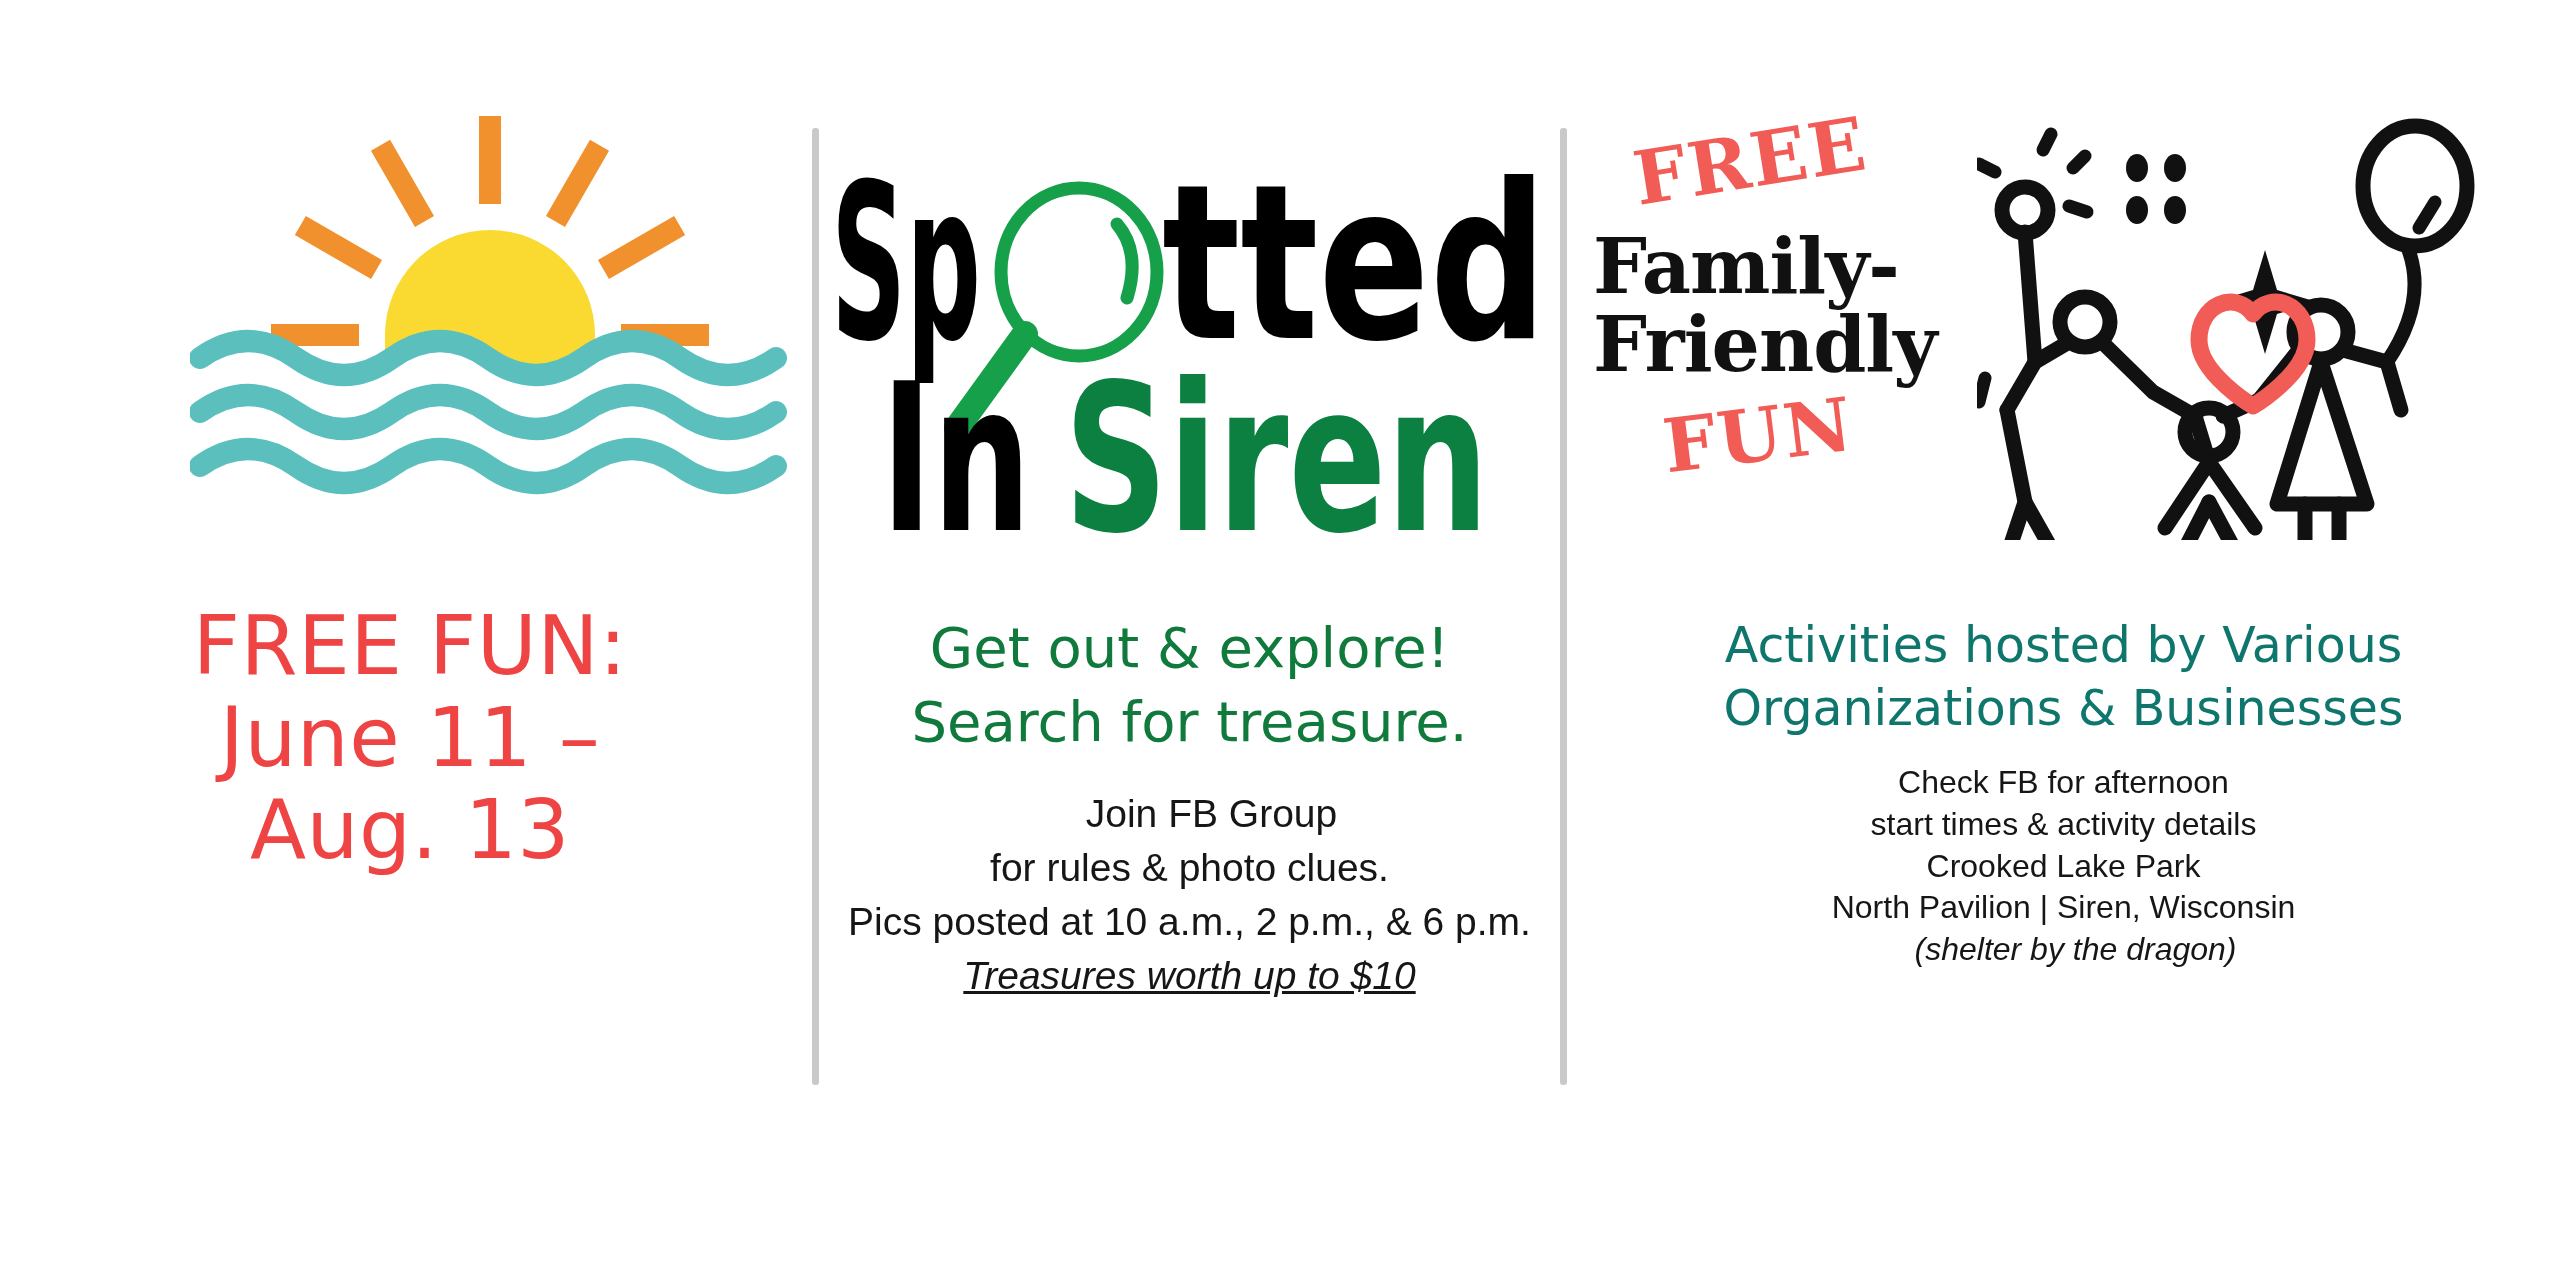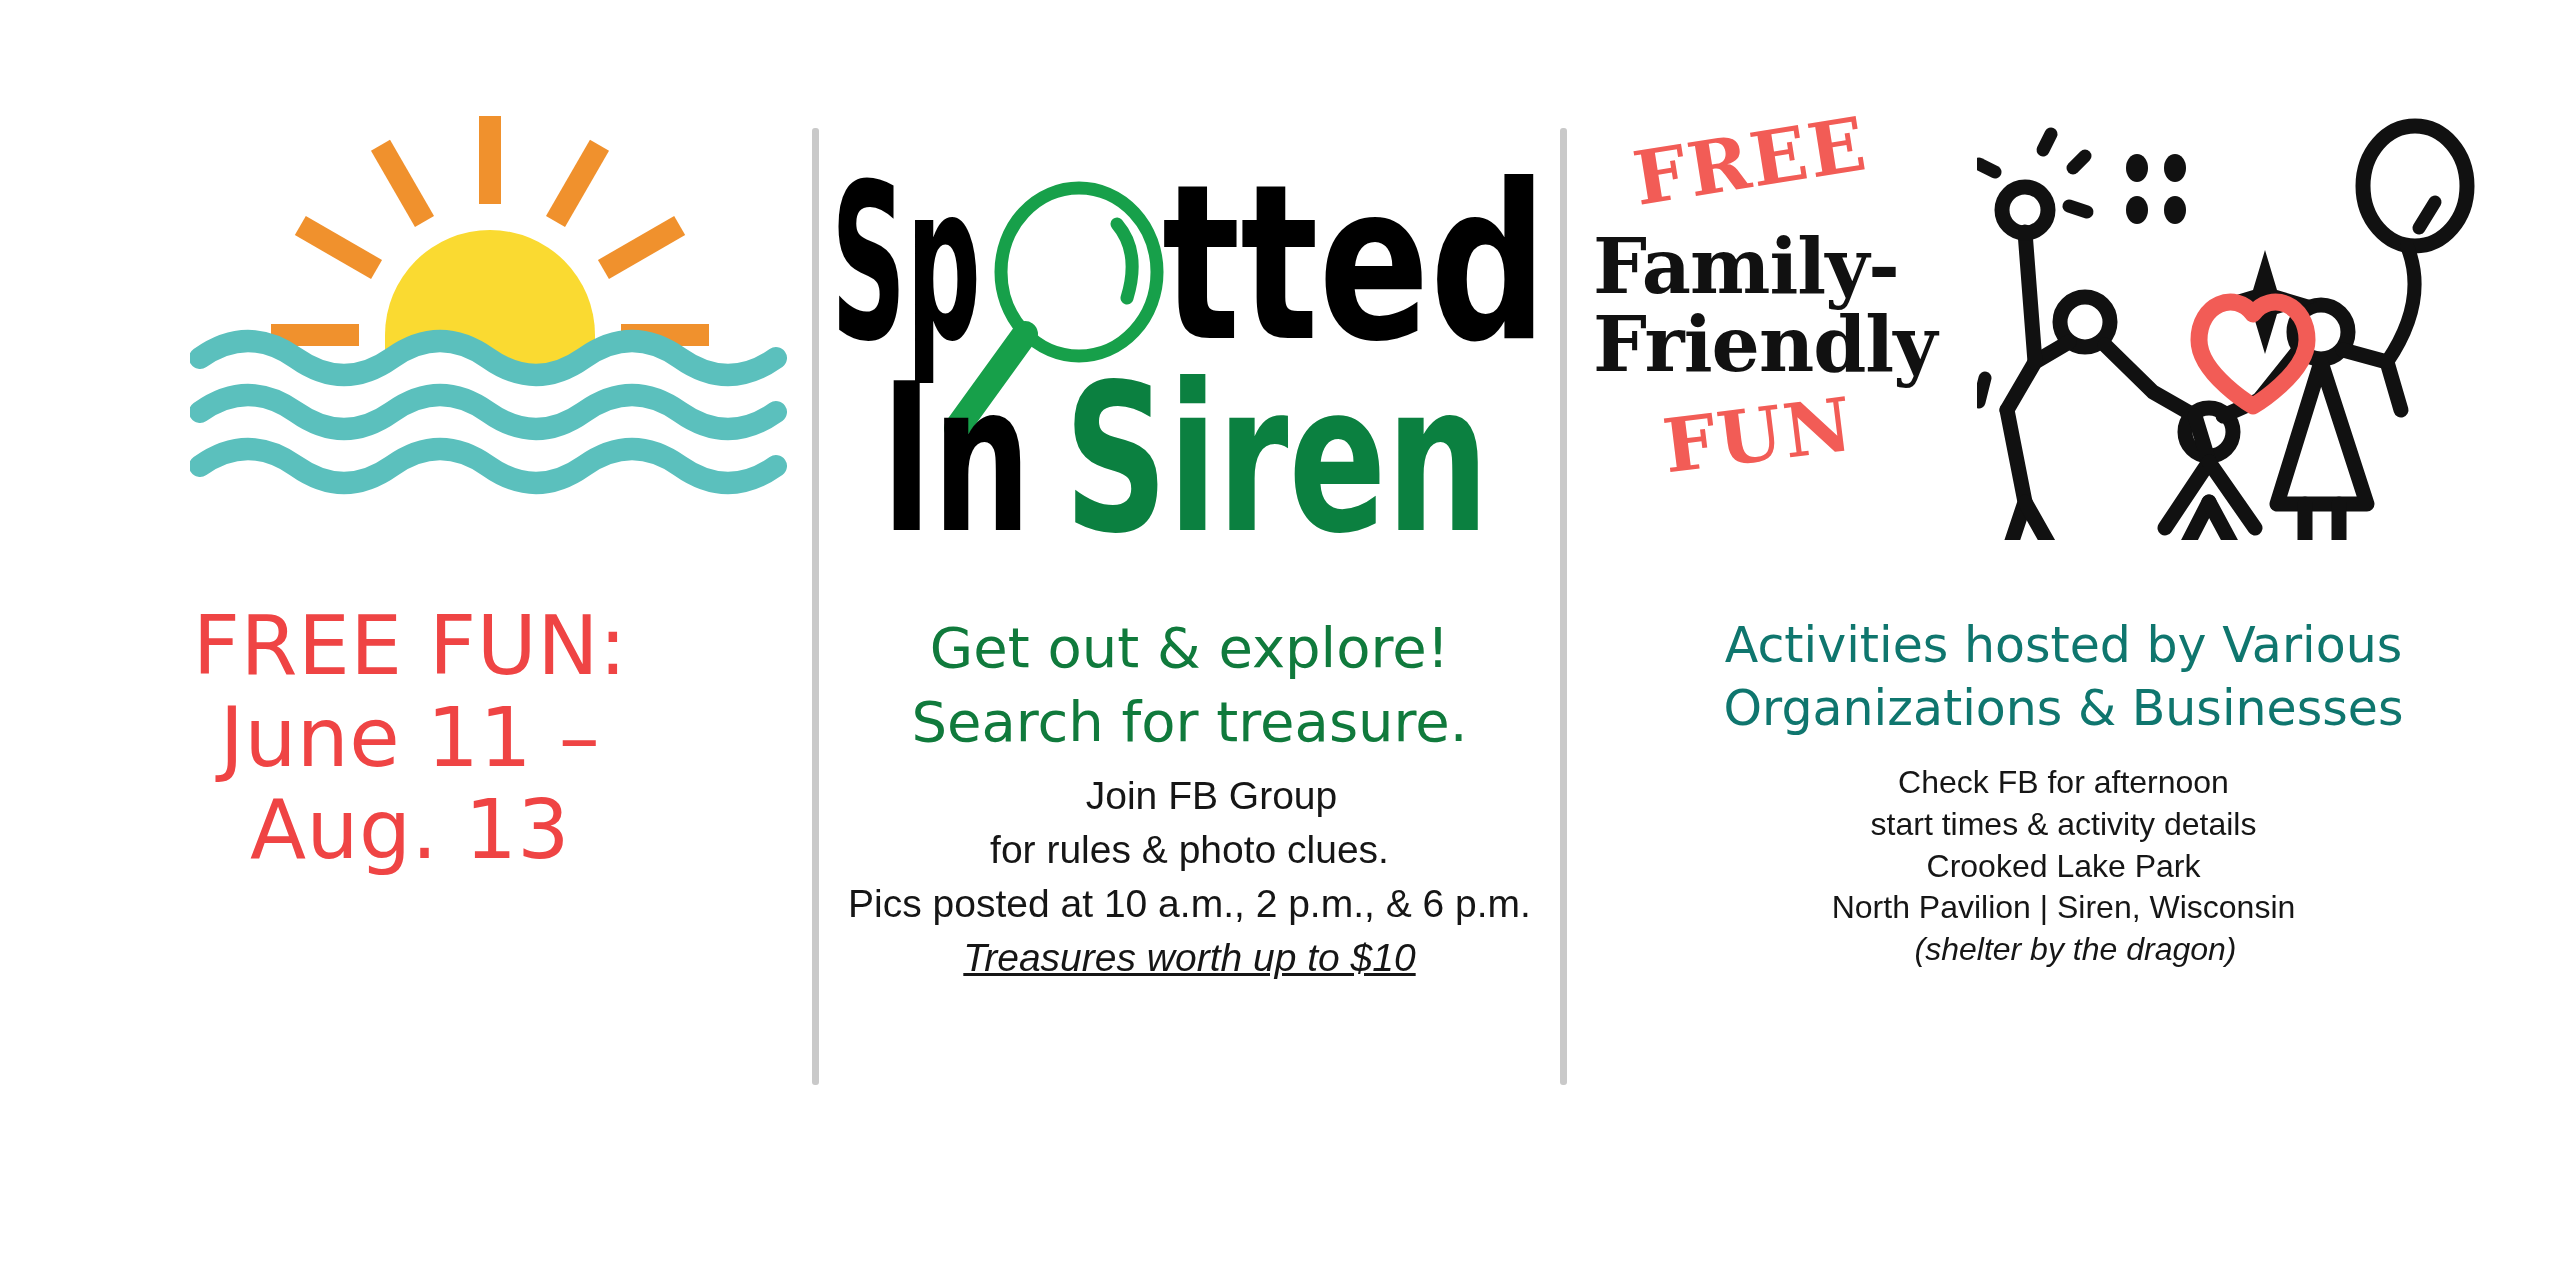--- a/index.html
+++ b/index.html
@@ -93,21 +93,21 @@
   .c-head.italic { margin-top: 8px; }
   .c-sub {
     font-family: "Liberation Sans Narrow", "Liberation Sans", sans-serif;
     color: #161616;
     font-size: 39px;
     line-height: 1.28;
     display: block;
     white-space: nowrap;
     margin-top: 4px;
   }
-  .c-sub.first { margin-top: 16px; padding-left: 44px; }
+  .c-sub.first { margin-top: 34px; padding-left: 44px; }
   .c-sub.italic { font-style: italic; text-decoration: underline; }
 
   
   .fun-art {
     position: absolute;
     left: 20px;
     top: 110px;
     width: 950px;
     height: 450px;
   }

